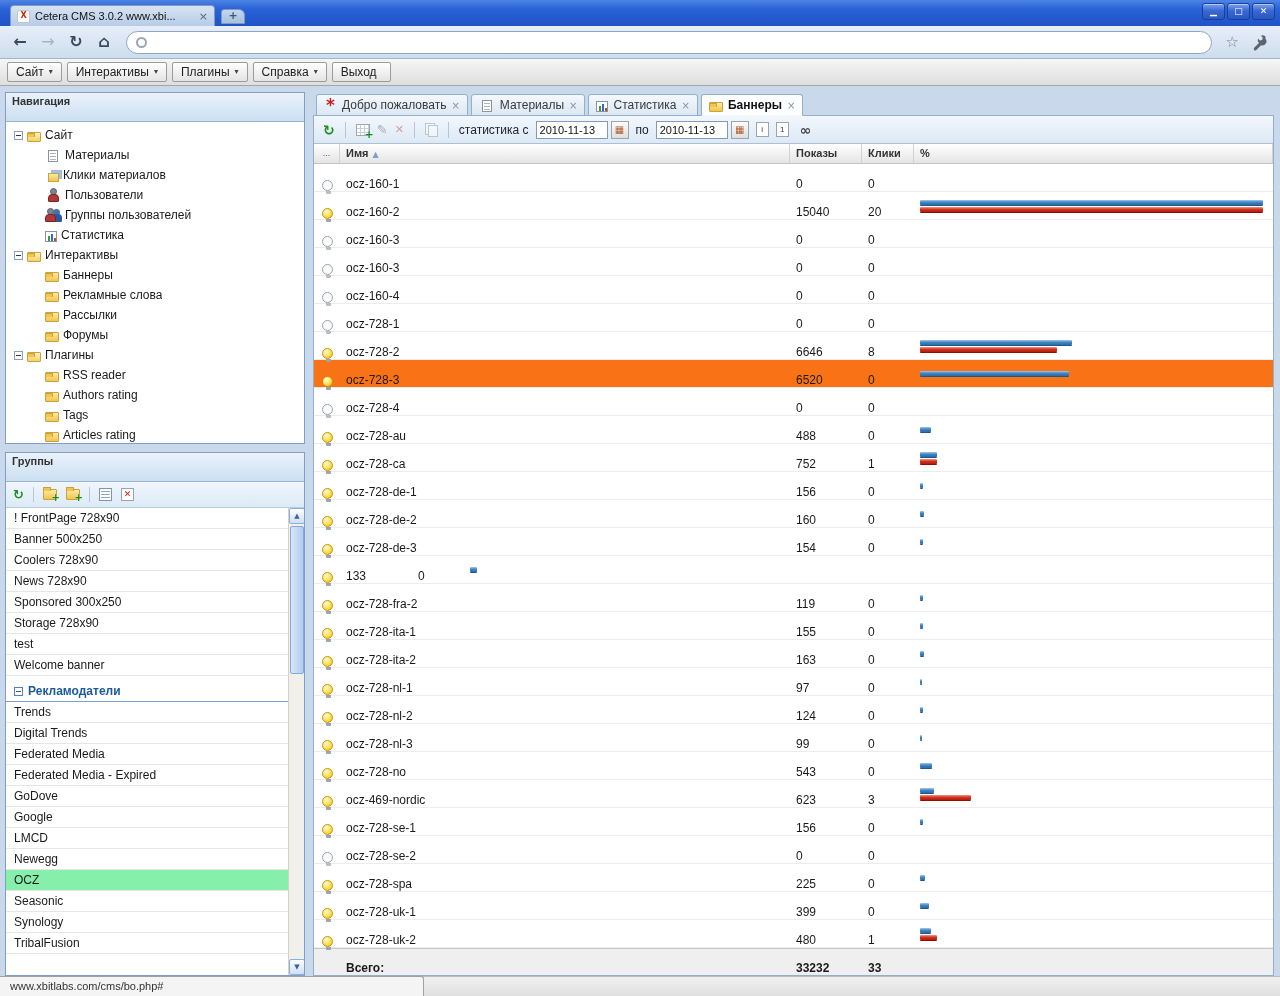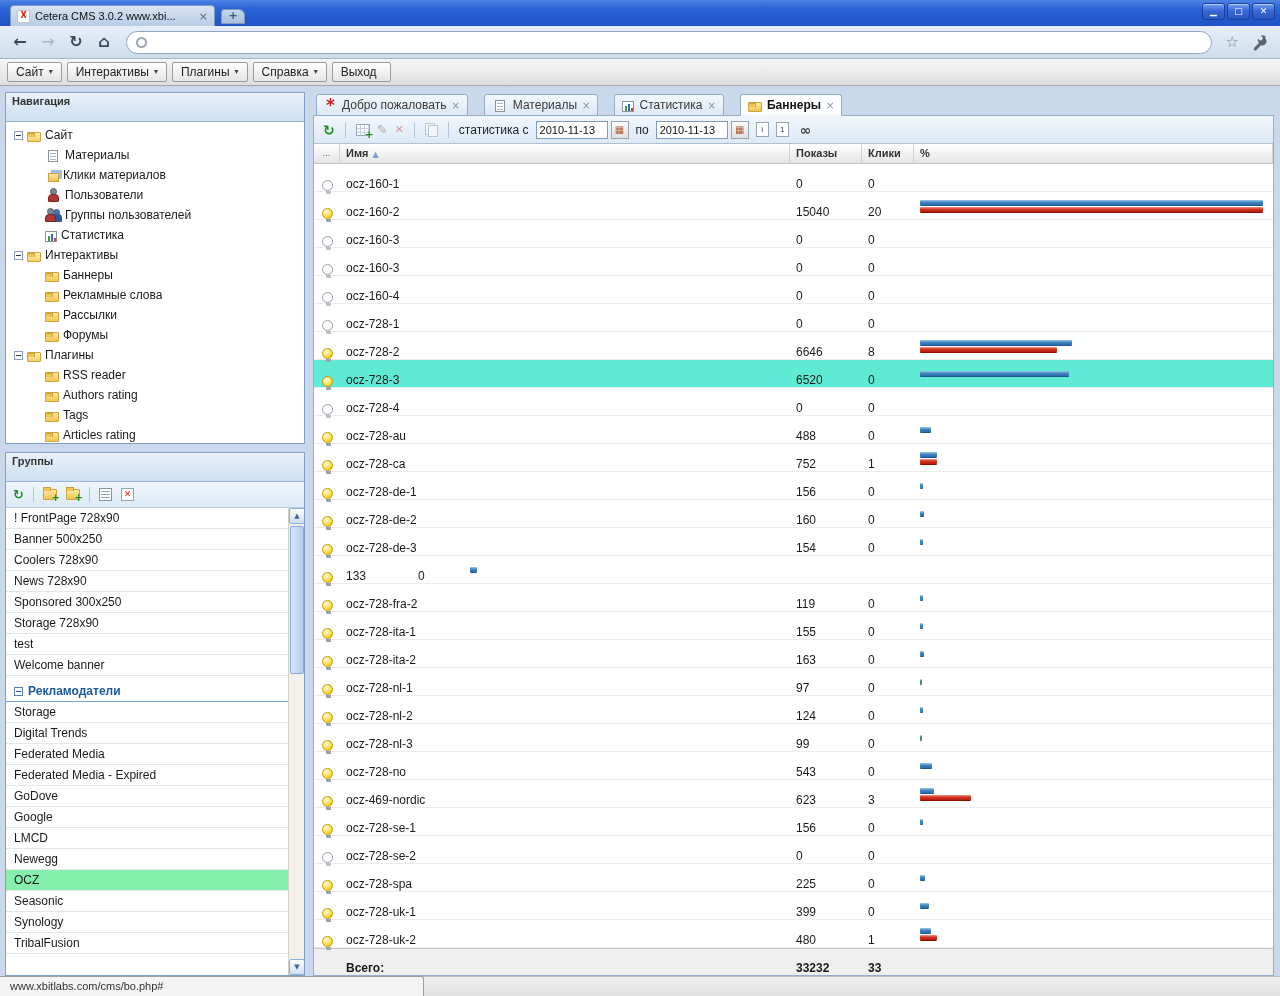--- a/index.html
+++ b/index.html
@@ -81,21 +81,21 @@
 .group-row.section .collapse-box::before{content:"";position:absolute;left:1px;top:3px;width:5px;height:1px;background:#2a5a96}
 
 .vscroll{position:absolute;top:0;right:0;bottom:0;width:16px;background:#f2f0ea;border-left:1px solid #d4d0c4}
 .scroll-btn{position:absolute;left:0;width:16px;height:16px;background:linear-gradient(#fdfdfd,#d0dff5);border:1px solid #8cb0dc;border-radius:2px;display:flex;align-items:center;justify-content:center;font:7px/1 "DejaVu Sans",sans-serif;color:#3a62a8}
 .scroll-btn.up{top:0}
 .scroll-btn.down{bottom:0}
 .scroll-thumb{position:absolute;left:1px;top:18px;width:14px;height:148px;background:linear-gradient(90deg,#d8e6fa,#b2cbf0);border:1px solid #84a8dc;border-radius:2px}
 
 
 .content{flex:1;display:flex;flex-direction:column;min-width:0;min-height:0}
-.tabbar{height:24px;flex:none;display:flex;align-items:flex-end;gap:16px;padding-left:3px;margin-bottom:-1px;position:relative;z-index:2}
+.tabbar{height:24px;flex:none;display:flex;align-items:flex-end;gap:3px;padding-left:3px;margin-bottom:-1px;position:relative;z-index:2}
 .ctab{height:22px;display:flex;align-items:center;gap:5px;padding:0 7px;background:linear-gradient(#f3f8fd,#dce8f4);border:1px solid #92afcc;border-radius:3px 3px 0 0;font-size:12px;color:#3a3a3a;white-space:nowrap}
 .ctab.active{background:#fdfeff;font-weight:bold;color:#111;border-bottom-color:#f2f7fc}
 .ctab-close::before{content:"×";font:10px/1 "DejaVu Sans",sans-serif;color:#8a94a0}
 .content-panel{flex:1;background:#fff;border:1px solid #92afcc;display:flex;flex-direction:column;min-height:0}
 .ctoolbar{height:28px;flex:none;background:linear-gradient(#f2f7fc,#dce9f5);border-bottom:1px solid #aebfd2;display:flex;align-items:center;padding:0 9px;gap:7px}
 .tbi{display:inline-flex;align-items:center;justify-content:center;flex:none}
 .tbi.disabled{opacity:.45}
 .tbi-refresh{color:#1e8e1e;font:bold 14px/1 "DejaVu Sans",sans-serif}
 .tbi-add{width:14px;height:12px;border:1px solid #9aa8b8;background:repeating-linear-gradient(90deg,transparent 0 3px,#c4d0dc 3px 4px),repeating-linear-gradient(180deg,transparent 0 3px,#c4d0dc 3px 4px),#fff;position:relative}
 .tbi-add::after{content:"+";position:absolute;right:-5px;bottom:-5px;color:#17881a;font:bold 11px/1 "DejaVu Sans",sans-serif;text-shadow:0 0 1px #fff}
@@ -117,21 +117,21 @@
 .thead{height:20px;flex:none;display:flex;background:linear-gradient(#ffffff,#e4e4e4);border-bottom:1px solid #c4c4c4;font:bold 11px/19px "Liberation Sans",sans-serif;color:#333}
 .th{border-right:1px solid #d2d2d2;padding:0 6px;overflow:hidden;white-space:nowrap}
 .c-icon{width:26px;flex:none;display:flex;align-items:center;justify-content:center}
 .c-name{width:450px;flex:none}
 .c-shows{width:72px;flex:none}
 .c-clicks{width:52px;flex:none}
 .c-pct{flex:1;min-width:0}
 .thead .c-icon{font:9px/17px "Liberation Sans",sans-serif;color:#555}
 .sort{font:8px/1 "DejaVu Sans",sans-serif;color:#7ba0cc;margin-left:4px}
 .trow{height:28px;flex:none;display:flex;align-items:flex-end;border-bottom:1px solid #ececec}
-.trow.selected{background:#5eead4}
+.trow.selected{background:#f97316}
 .trow .c-name,.trow .c-shows,.trow .c-clicks{padding:0 6px;white-space:nowrap;overflow:hidden}
 .bars{display:flex;flex-direction:column;justify-content:center;gap:2px;padding:0 10px 0 6px;height:100%}
 .bar{height:5px;border-radius:1px}
 .bar-shows{background:linear-gradient(#9ec9ec,#4286c2 45%,#2a6aa8);box-shadow:0 1px 0 #1c578f}
 .bar-clicks{background:linear-gradient(#f09a88,#d23420 45%,#b01c0c);box-shadow:0 1px 0 #8c1204}
 .trow.total{background:#efefef;border-top:1px solid #c8c8c8;border-bottom:1px solid #d8d8d8;font-weight:bold}
 .table-filler{flex:1;background:#fff}
 
 
 .bulb{position:relative;width:11px;height:11px;border-radius:50%;display:inline-block;margin-top:-2px}
@@ -371,21 +371,21 @@
               <span>Welcome banner</span>
             </div>
 
             <div class="group-row section">
               <span class="collapse-box"></span>
               <span>Рекламодатели</span>
             </div>
 
             <div class="group-row">
 
-              <span>Storage</span>
+              <span>Trends</span>
             </div>
 
             <div class="group-row">
 
               <span>Digital Trends</span>
             </div>
 
             <div class="group-row">
 
               <span>Federated Media</span>

